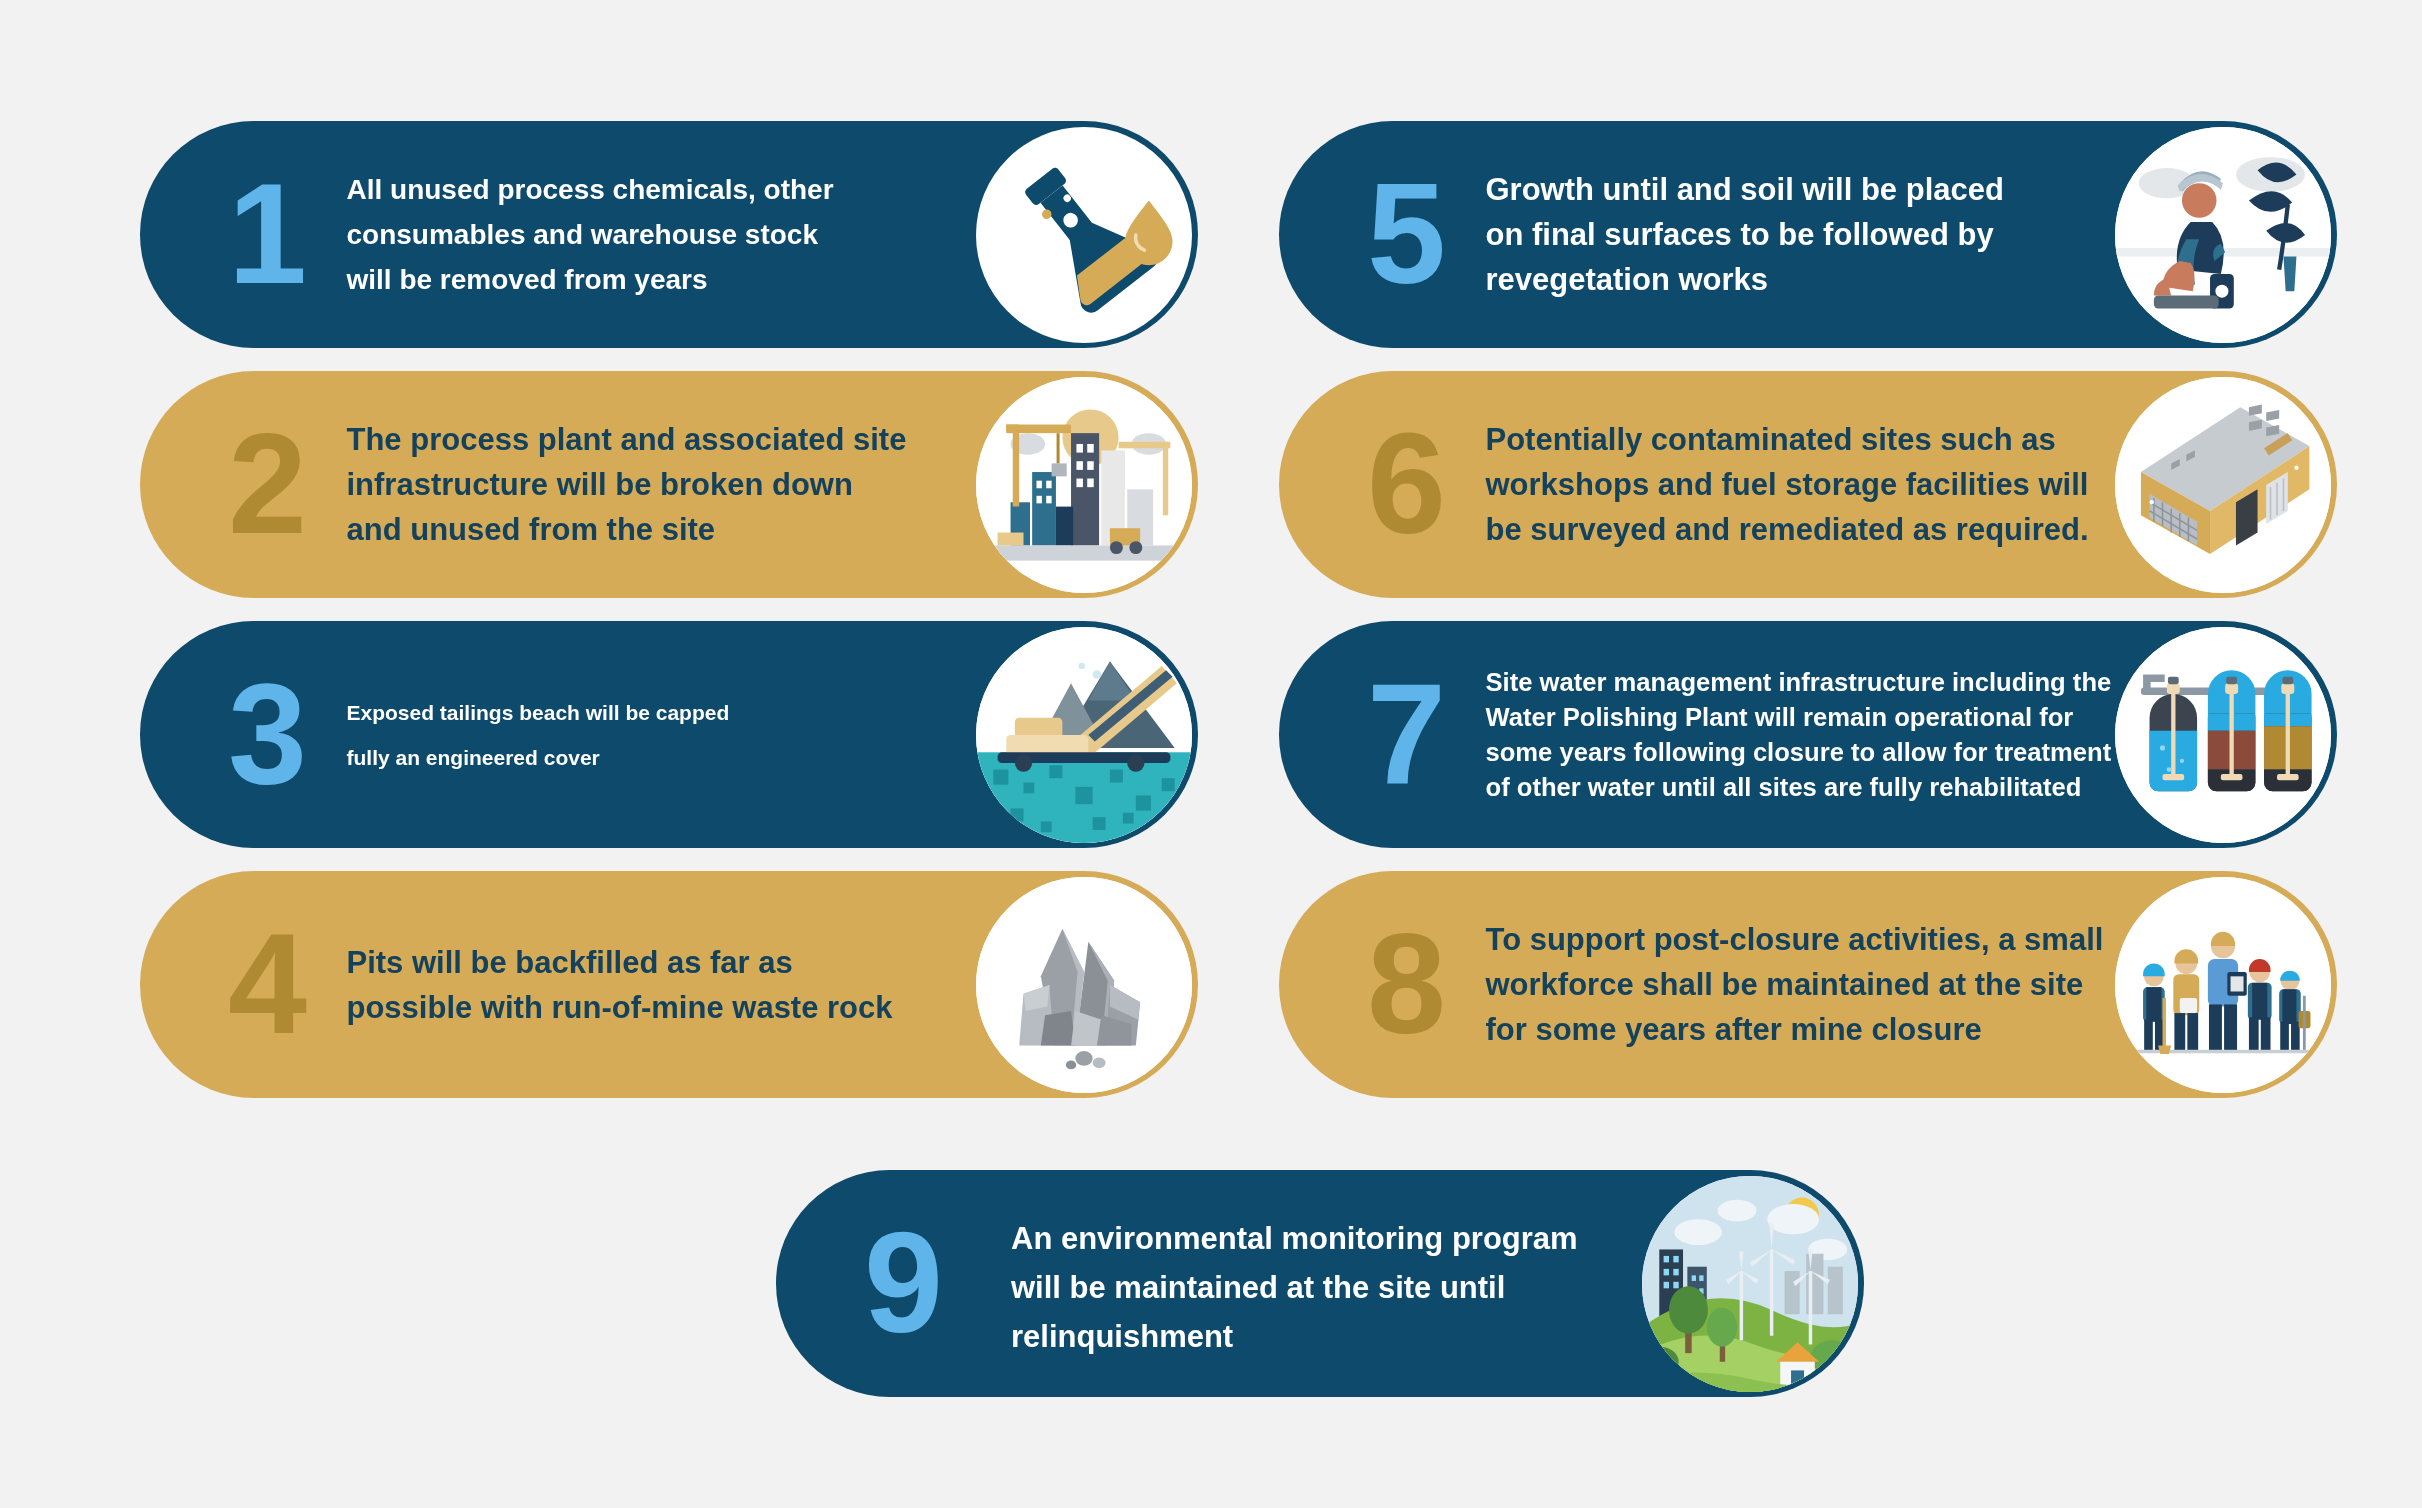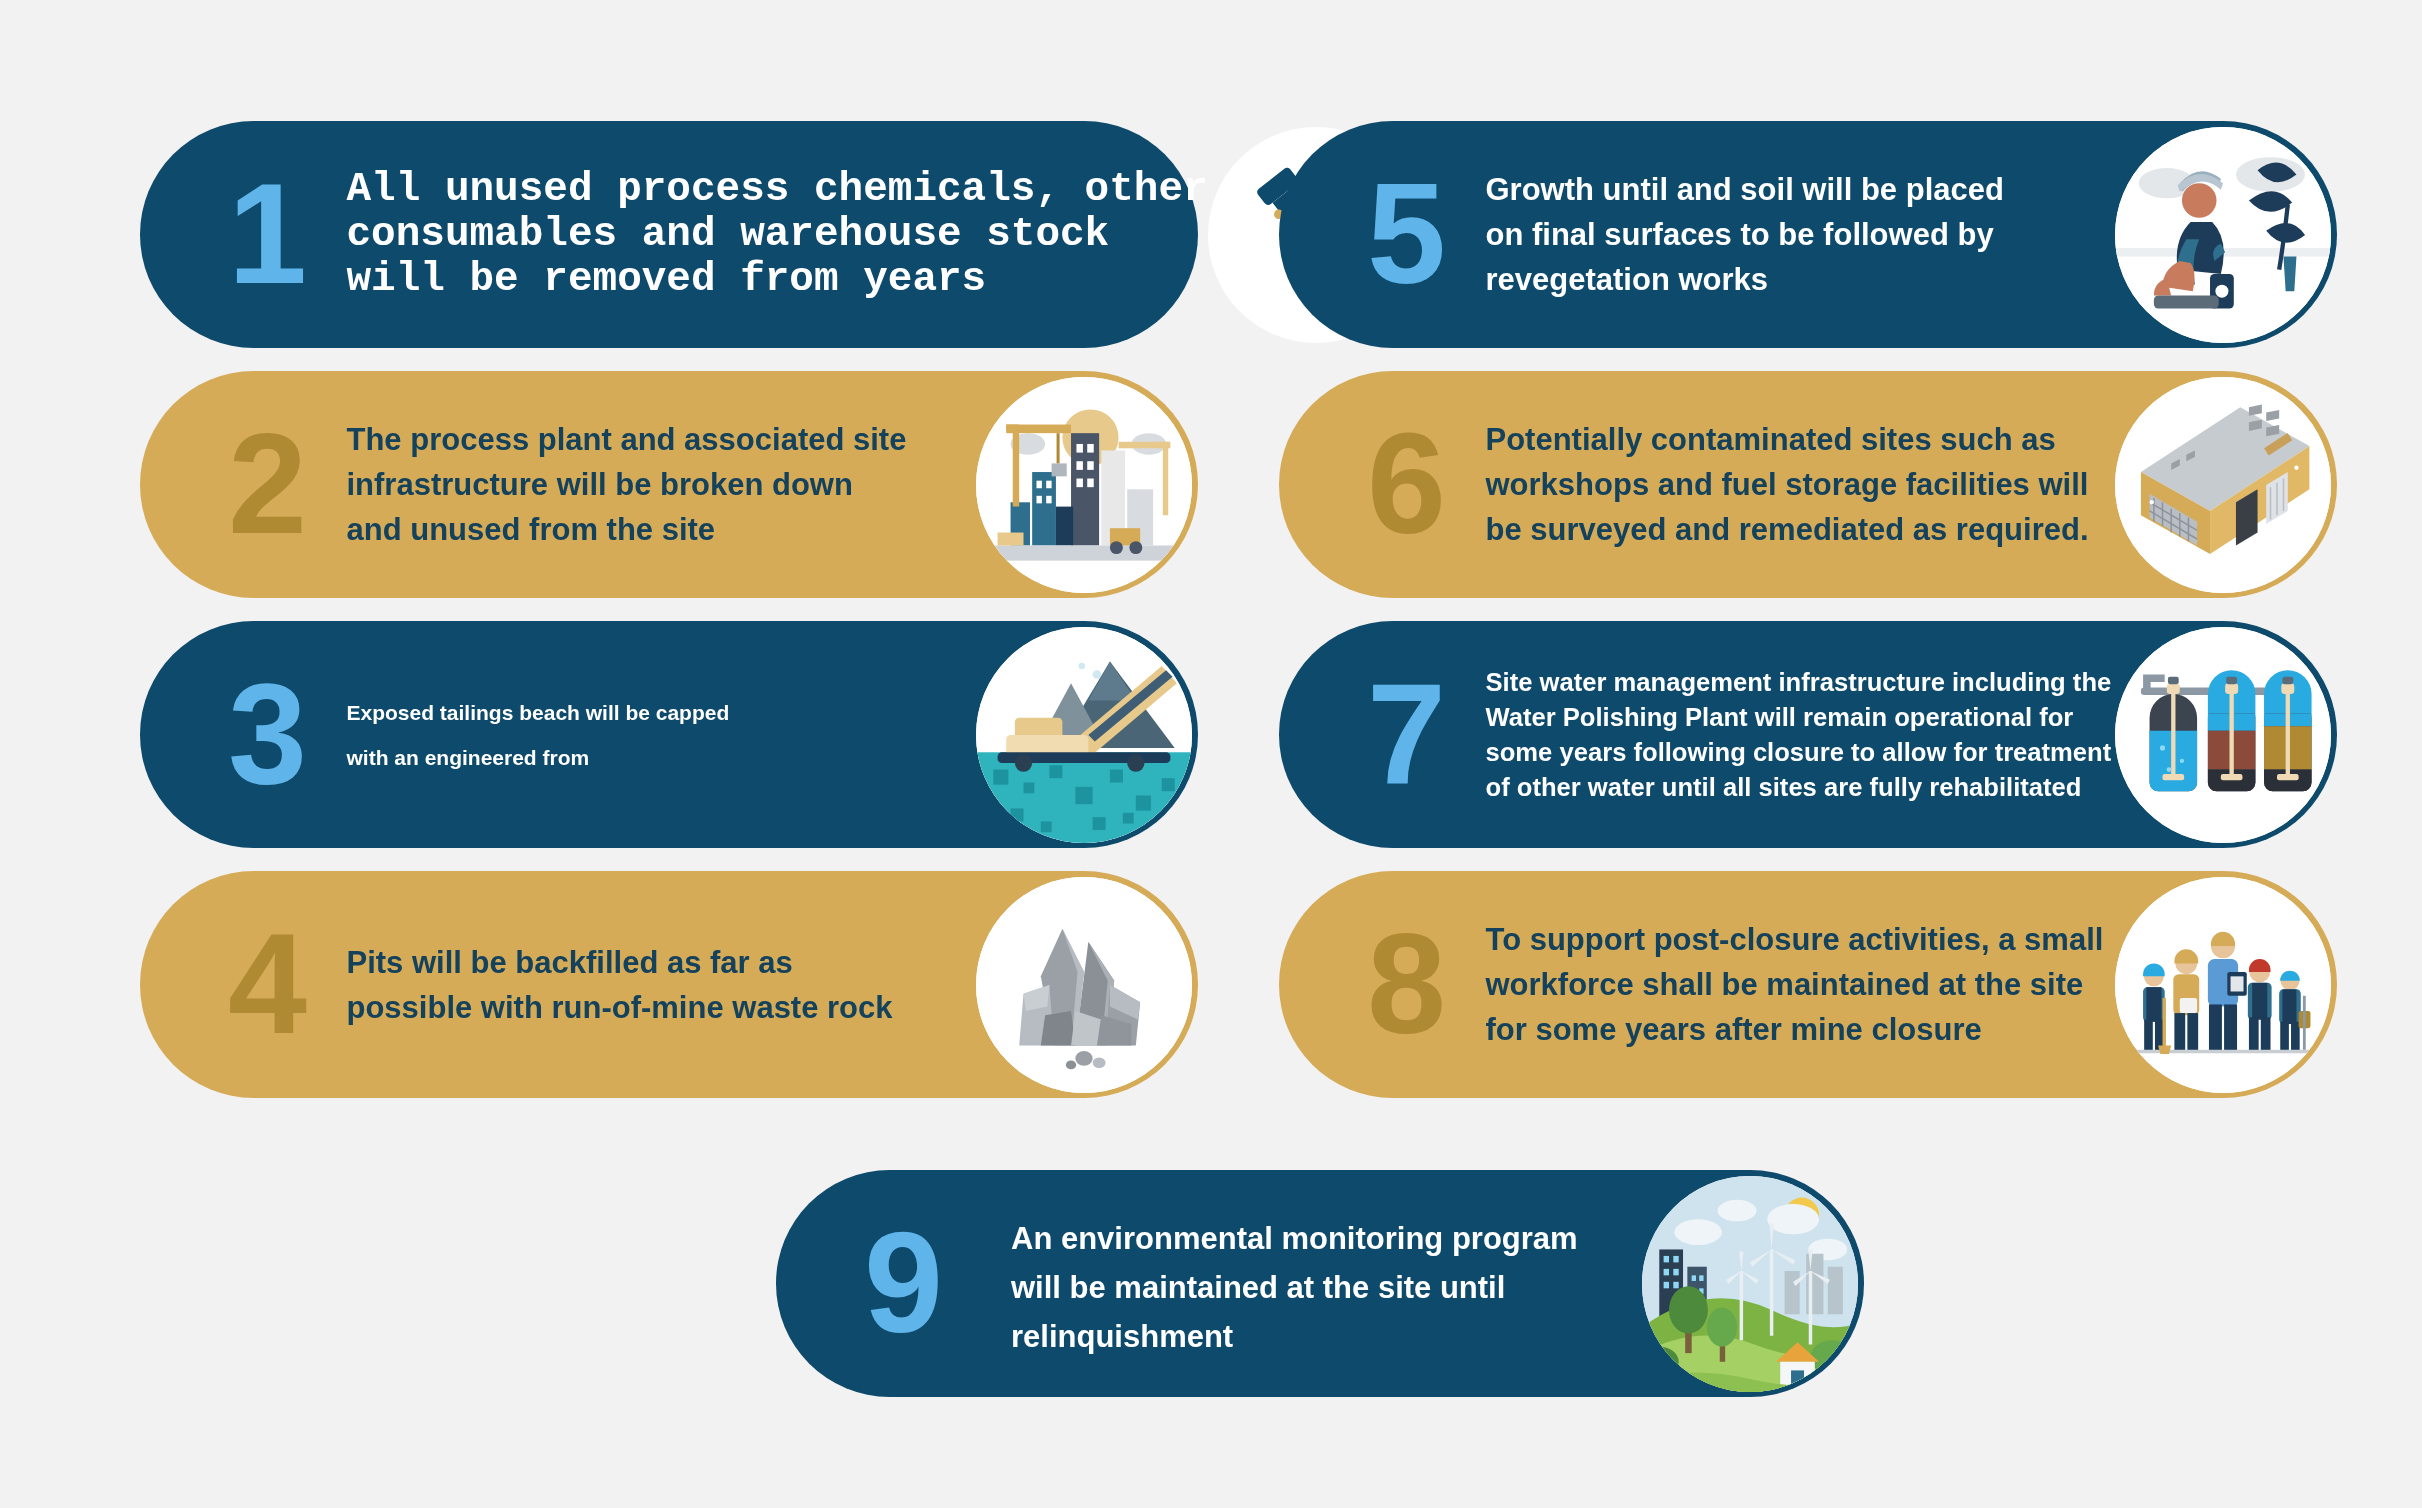--- a/index.html
+++ b/index.html
@@ -56,21 +56,21 @@
   }
   .medallion svg { display:block; width:100%; height:100%; }
 </style>
 </head>
 <body>
 
 <div class="board">
 
   <div class="card navy" style="left:140px; top:121px; width:1058px; height:227px; padding:0 0 0 55px;">
     <div class="num" style="width:142px; font-size:142px;">1</div>
-    <div class="txt" style="font-size:41px; line-height:45px; padding-left:9.5px;font-family:Liberation Mono, monospace;">
+    <div class="txt" style="font-size:28px; line-height:45px; padding-left:9.5px;">
       <p>All unused process chemicals, other</p>
       <p>consumables and warehouse stock</p>
       <p>will be removed from years</p>
     </div>
     <div class="medallion" style="width:216px; height:216px; margin-right:5.7px;">
       <svg viewBox="0 0 100 100">
         <g transform="rotate(-38 52 52)">
           <rect x="42" y="16" width="19" height="9" rx="2" fill="#0e4a6b"></rect>
           <path d="M45 25 h13 v22 l14 26 a5 5 0 0 1 -4.4 7.6 H35.4 A5 5 0 0 1 31 73 L45 47 Z" fill="#0e4a6b"></path>
           <path d="M37.5 62 h28 l5.5 9.6 a3 3 0 0 1 -2.7 4.6 H34.7 a3 3 0 0 1 -2.7 -4.6 Z" fill="#d6ab58"></path>
@@ -129,21 +129,21 @@
         <circle cx="74" cy="79" r="3" fill="#4a5568"></circle>
         <rect x="10" y="72" width="12" height="6" fill="#e7c98b"></rect>
       </svg>
     </div>
   </div>
 
   <div class="card navy" style="left:140px; top:621px; width:1058px; height:227px; padding:0 0 0 55px;">
     <div class="num" style="width:142px; font-size:142px;">3</div>
     <div class="txt" style="font-size:21px; line-height:45px; padding-left:9.5px;">
       <p>Exposed tailings beach will be capped</p>
-      <p>with an engineered from</p>
+      <p>fully an engineered cover</p>
     </div>
     <div class="medallion" style="width:216px; height:216px; margin-right:5.7px;">
       <svg viewBox="0 0 100 100">
         <rect x="0" y="0" width="100" height="100" fill="#ffffff"></rect>
         <rect x="0" y="58" width="100" height="42" fill="#2fb3bd"></rect>
         <g fill="#1c8e9c" opacity=".85">
           <rect x="8" y="66" width="7" height="7"></rect>
             <rect x="22" y="72" width="5" height="5"></rect>
           <rect x="34" y="64" width="6" height="6"></rect>
             <rect x="46" y="74" width="8" height="8"></rect>

